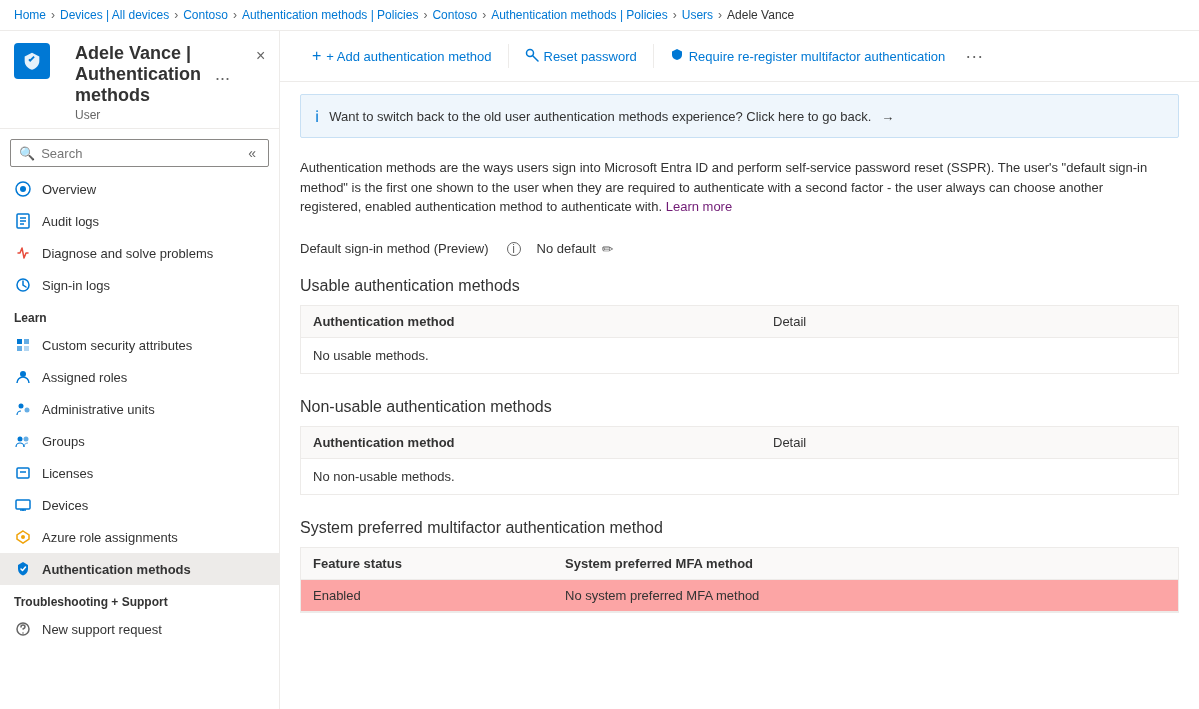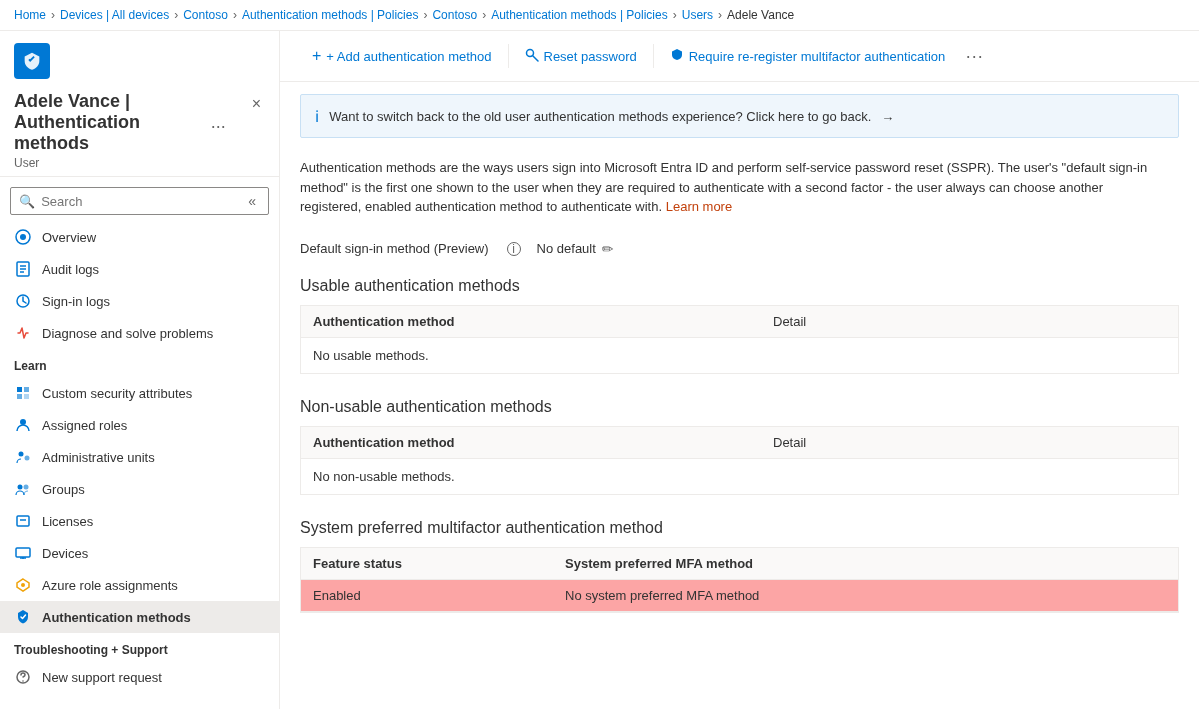--- a/index.html
+++ b/index.html
@@ -9,21 +9,21 @@
     .breadcrumb { display: flex; align-items: center; padding: 8px 14px; font-size: 12px; color: #0078d4; background: #fff; border-bottom: 1px solid #edebe9; flex-wrap: wrap; gap: 2px; }
     .breadcrumb span { color: #0078d4; cursor: pointer; }
     .breadcrumb .sep { color: #666; margin: 0 3px; }
     .breadcrumb .last { color: #333; cursor: default; }
 
     
     .main-container { display: flex; flex: 1; overflow: hidden; }
 
     
     .sidebar { width: 280px; min-width: 280px; border-right: 1px solid #edebe9; display: flex; flex-direction: column; overflow-y: auto; }
-    .sidebar-header { padding: 12px 14px 6px 14px; display: flex; align-items: flex-start; gap: 12px; border-bottom: 1px solid #edebe9; flex-direction: column; }
+    .sidebar-header { padding: 12px 14px 6px 14px; display: flex; align-items: flex-start; gap: 25px; border-bottom: 1px solid #edebe9; }
     .sidebar-logo { width: 36px; height: 36px; background: #0078d4; border-radius: 4px; display: flex; align-items: center; justify-content: center; flex-shrink: 0; }
     .sidebar-logo svg { width: 22px; height: 22px; }
     .sidebar-title-block { flex: 1; }
     .sidebar-title { font-size: 18px; font-weight: 600; color: #333; }
     .sidebar-subtitle { font-size: 12px; color: #666; margin-top: 2px; }
     .sidebar-title-row { display: flex; align-items: center; gap: 8px; }
     .sidebar-dots { font-size: 18px; color: #666; cursor: pointer; margin-left: auto; padding: 2px 6px; }
     .close-btn { font-size: 16px; color: #666; cursor: pointer; margin-left: 8px; flex-shrink: 0; align-self: flex-start; padding: 4px; }
 
     .search-box { margin: 10px 10px 6px 10px; display: flex; align-items: center; border: 1px solid #8a8886; border-radius: 2px; padding: 5px 8px; gap: 6px; }
@@ -39,21 +39,21 @@
     .content { flex: 1; overflow-y: auto; padding: 0; }
     .toolbar { display: flex; align-items: center; padding: 10px 20px; border-bottom: 1px solid #edebe9; gap: 0; }
     .toolbar-btn { display: flex; align-items: center; gap: 5px; padding: 6px 12px; font-size: 13px; color: #0078d4; cursor: pointer; border: none; background: transparent; }
     .toolbar-sep { width: 1px; height: 24px; background: #edebe9; margin: 0 4px; }
     .toolbar-more { font-size: 18px; color: #666; cursor: pointer; padding: 4px 8px; }
 
     .info-banner { display: flex; align-items: center; gap: 10px; margin: 12px 20px; padding: 10px 14px; background: #eff6fc; border: 1px solid #c8e0f4; border-radius: 2px; font-size: 13px; color: #333; }
     .info-banner .info-icon { color: #0078d4; font-size: 16px; flex-shrink: 0; }
 
     .description { padding: 8px 20px 16px 20px; font-size: 13px; color: #333; line-height: 1.5; max-width: 900px; }
-    .description a { color: #c2410c; text-decoration: none; }
+    .description a { color: #701a75; text-decoration: none; }
 
     .default-signin { display: flex; align-items: center; gap: 16px; padding: 8px 20px 16px 20px; font-size: 13px; color: #333; }
     .default-signin-label { display: flex; align-items: center; gap: 18px; color: #333; }
     .default-signin-value { display: flex; align-items: center; gap: 6px; color: #333; }
     .edit-icon { color: #666; cursor: pointer; font-size: 14px; }
 
     .section-title { font-size: 16px; font-weight: 400; color: #333; padding: 4px 20px 10px 20px; }
 
     .table-container { margin: 0 20px 20px 20px; border: 1px solid #edebe9; }
     .table-header { display: flex; padding: 8px 12px; background: #faf9f8; border-bottom: 1px solid #edebe9; }
@@ -130,33 +130,33 @@
             <line x1="5" y1="5" x2="11" y2="5" stroke="#0078d4" stroke-width="1.5"></line>
             <line x1="5" y1="8" x2="11" y2="8" stroke="#0078d4" stroke-width="1.5"></line>
             <line x1="5" y1="11" x2="9" y2="11" stroke="#0078d4" stroke-width="1.5"></line>
           </svg>
       </span>
       <span>Audit logs</span>
     </div>
     <div class="nav-item">
       <span class="nav-icon">
         <svg width="16" height="16" viewBox="0 0 16 16">
+            <path d="M3 8h2l2-5 2 10 2-5h2" stroke="#e74c3c" stroke-width="1.5" fill="none" stroke-linecap="round" stroke-linejoin="round"></path>
+          </svg>
+      </span>
+      <span>Diagnose and solve problems</span>
+    </div>
+    <div class="nav-item">
+      <span class="nav-icon">
+        <svg width="16" height="16" viewBox="0 0 16 16">
             <circle cx="8" cy="8" r="6" stroke="#0078d4" stroke-width="1.5" fill="none"></circle>
             <path d="M8 4v4l3 2" stroke="#0078d4" stroke-width="1.5" fill="none" stroke-linecap="round"></path>
           </svg>
       </span>
       <span>Sign-in logs</span>
-    </div>
-    <div class="nav-item">
-      <span class="nav-icon">
-        <svg width="16" height="16" viewBox="0 0 16 16">
-            <path d="M3 8h2l2-5 2 10 2-5h2" stroke="#e74c3c" stroke-width="1.5" fill="none" stroke-linecap="round" stroke-linejoin="round"></path>
-          </svg>
-      </span>
-      <span>Diagnose and solve problems</span>
     </div>
 
     <div class="nav-section-label">Learn</div>
 
     <div class="nav-item">
       <span class="nav-icon">
         <svg width="16" height="16" viewBox="0 0 16 16">
             <rect x="2" y="2" width="5" height="5" fill="#0078d4"></rect>
             <rect x="9" y="2" width="5" height="5" fill="#0078d4" opacity="0.6"></rect>
             <rect x="2" y="9" width="5" height="5" fill="#0078d4" opacity="0.6"></rect>

